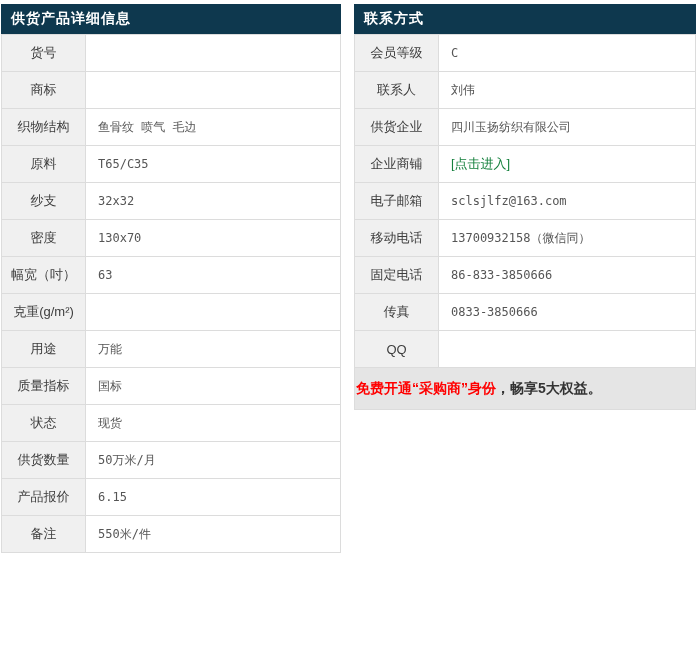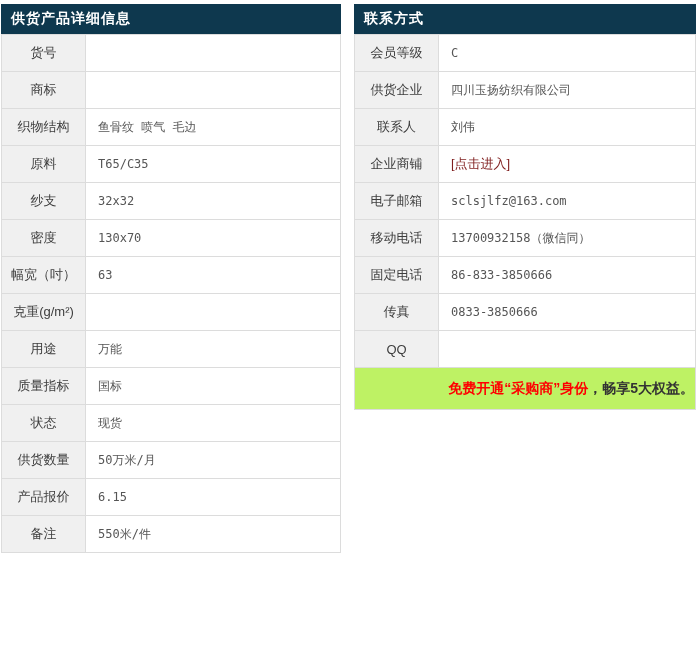--- a/index.html
+++ b/index.html
@@ -54,29 +54,29 @@
     font-size: 13px;
   }
   td.value {
     background: #ffffff;
     padding-left: 12px;
     color: #555555;
     font-size: 12px;
     font-family: "DejaVu Sans Mono", monospace;
   }
   td.value.link {
-    color: #7f1d1d;
+    color: #15803d;
     cursor: pointer;
     font-family: "Liberation Sans", sans-serif;
     font-size: 13px;
   }
   td.promo {
-    background: #bef264;
+    background: #e5e5e5;
     height: 42px;
-    text-align: right;
+    text-align: left;
     font-size: 14px;
     font-weight: bold;
     white-space: nowrap;
   }
   .promo-red  { color: #ff0000; cursor: pointer; }
   .promo-rest { color: #333333; }
 </style>
 </head>
 <body>
 
@@ -148,26 +148,26 @@
 
   <div class="panel right">
     <div class="panel-header">联系方式</div>
     <table>
       <tbody id="right-tbody">
           <tr>
             <td class="label">会员等级</td>
             <td class="value">C</td>
           </tr>
           <tr>
+            <td class="label">联系人</td>
+            <td class="value">刘伟</td>
+          </tr>
+          <tr>
             <td class="label">供货企业</td>
             <td class="value">四川玉扬纺织有限公司</td>
-          </tr>
-          <tr>
-            <td class="label">联系人</td>
-            <td class="value">刘伟</td>
           </tr>
           <tr>
             <td class="label">企业商铺</td>
             <td class="value link">[点击进入]</td>
           </tr>
           <tr>
             <td class="label">电子邮箱</td>
             <td class="value">sclsjlfz@163.com</td>
           </tr>
           <tr>

